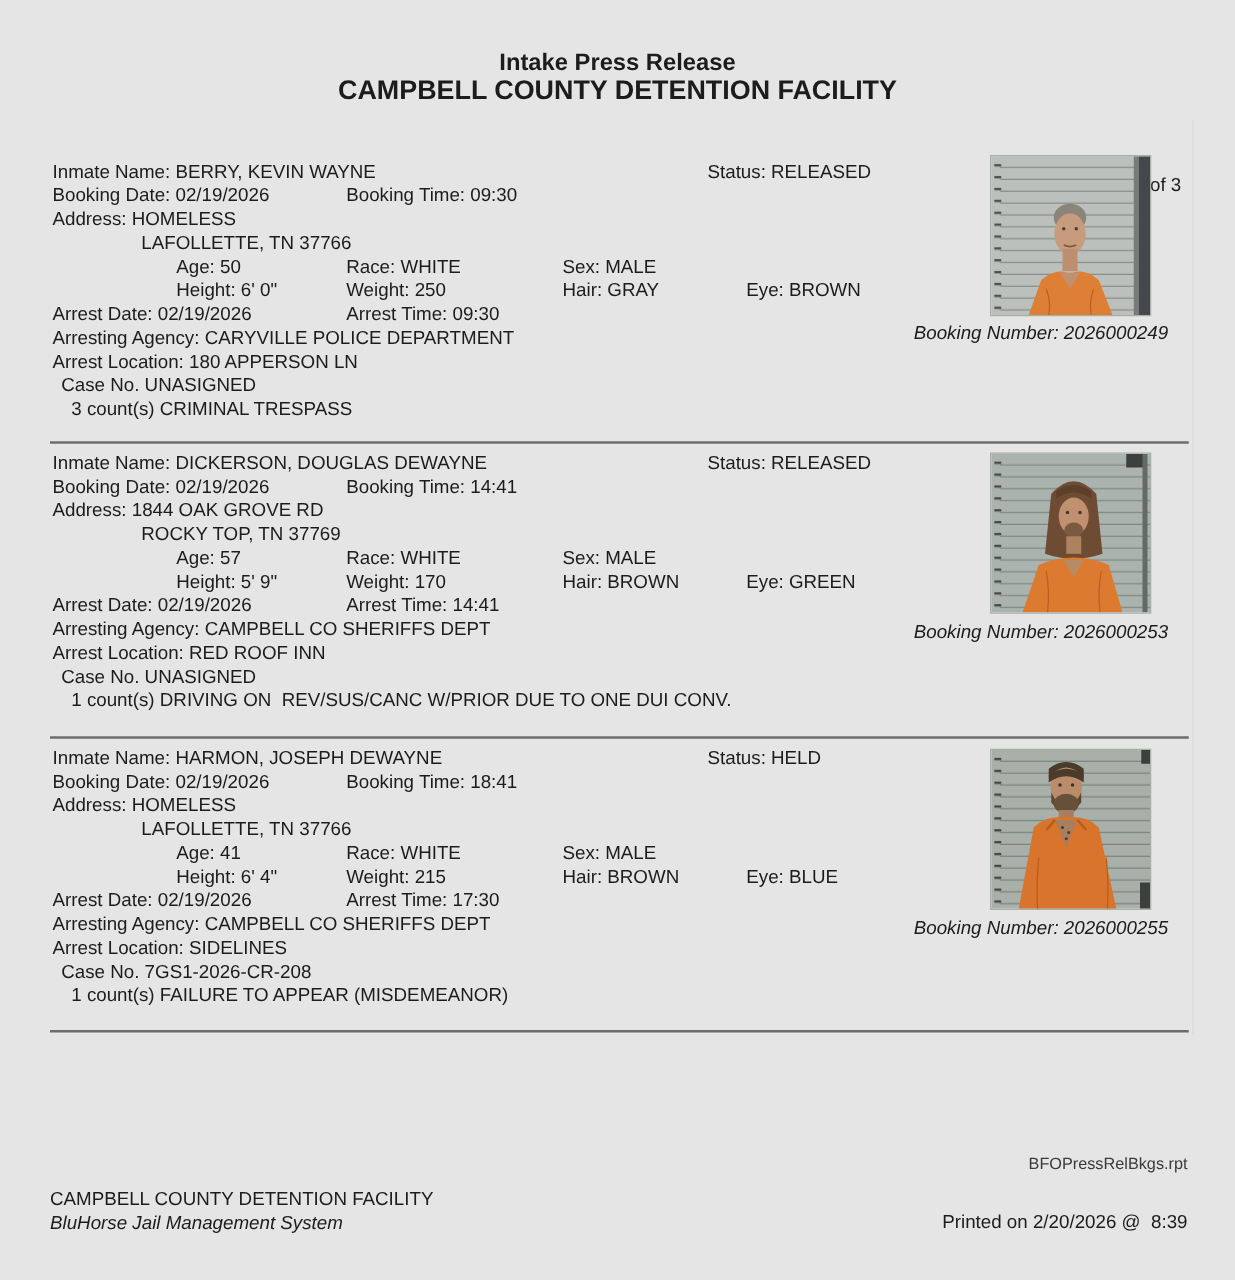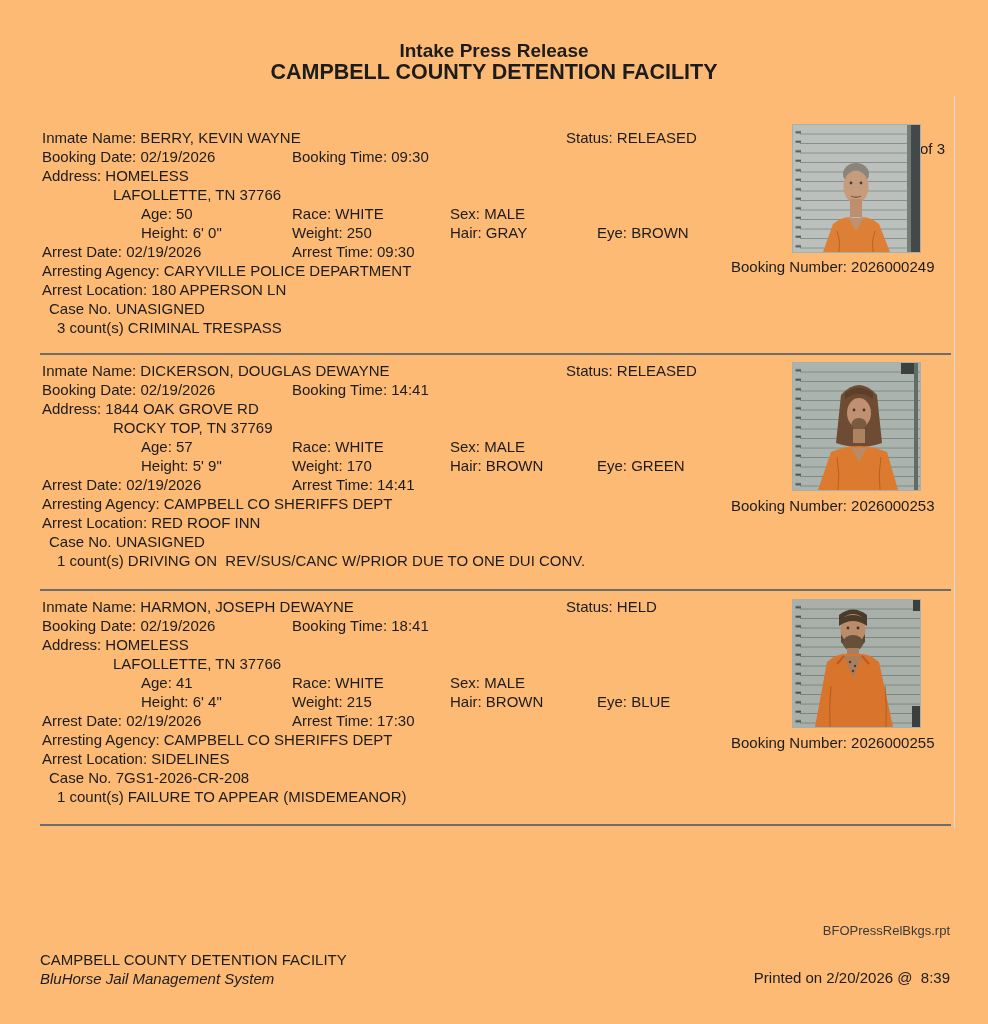--- a/index.html
+++ b/index.html
@@ -1,32 +1,32 @@
 <!DOCTYPE html>
 <html><head>
 <meta charset="utf-8">
 <style>
   html,body { margin:0; padding:0; background:#ffffff; }
   .page {
-    position:relative; width:988px; height:1024px; background:#fdba74;
+    position:relative; width:988px; height:1024px; background:#e5e5e5;
     font-family:"Liberation Sans", sans-serif; color:#1c1c1c; overflow:hidden;
   }
   .t { position:absolute; font-size:15px; line-height:17px; white-space:pre; }
   .title1 { top:42px; left:0; width:988px; text-align:center; font-weight:bold; font-size:19px; }
   .title2 { top:64px; left:0; width:988px; text-align:center; font-weight:bold; font-size:21.5px; }
   .pagenum { top:101px; right:43px;margin-top:39px; }
   .record { position:absolute; left:0; width:988px; height:215px; }
   .rec1 { top:129px; } .rec2 { top:362px; } .rec3 { top:598px; }
   
   .r0{top:0px}.r1{top:19px}.r2{top:38px}.r3{top:57px}.r4{top:76px}.r5{top:95px}
   .r6{top:114px}.r7{top:133px}.r8{top:152px}.r9{top:171px}.r10{top:190px}
   
-  .x0{left:42px}.xstat{left:566px}.x1{left:292px}.x2{left:450px}.x3{left:597px}
+  .x0{left:42px}.xstat{left:566px}.x1{left:277px}.x2{left:450px}.x3{left:597px}
   .xage{left:141px}.xaddr{left:113px}.xcase{left:49px}.xcnt{left:57px}
-  .bookno { position:absolute; left:731px; font-size:15px; white-space:pre; }
+  .bookno { position:absolute; left:731px; font-size:15px; white-space:pre;font-style:italic; }
   .bn1{top:129px} .bn2{top:135px} .bn3{top:136px}
   .mug { position:absolute; left:793px; width:127px; height:127px; outline:1px solid #a8aea8; }
   .m1{top:-4px} .m2{top:1px} .m3{top:2px}
   .divider { position:absolute; left:40px; width:911px; height:2px; background:#6d6d6d; }
   .d1{top:353px}.d2{top:589px}.d3{top:824px}
   .edgeline { position:absolute; left:954px; top:96px; width:1px; height:732px; background:#d6d9d6; }
   .foot-fac { top:951px; left:40px; }
   .foot-sys { top:970px; left:40px; font-style:italic; }
   .foot-print { top:951px; right:38px;margin-top:18px; }
   .foot-rpt { top:922px; right:38px; font-size:13px; color:#3a3a3a; }

